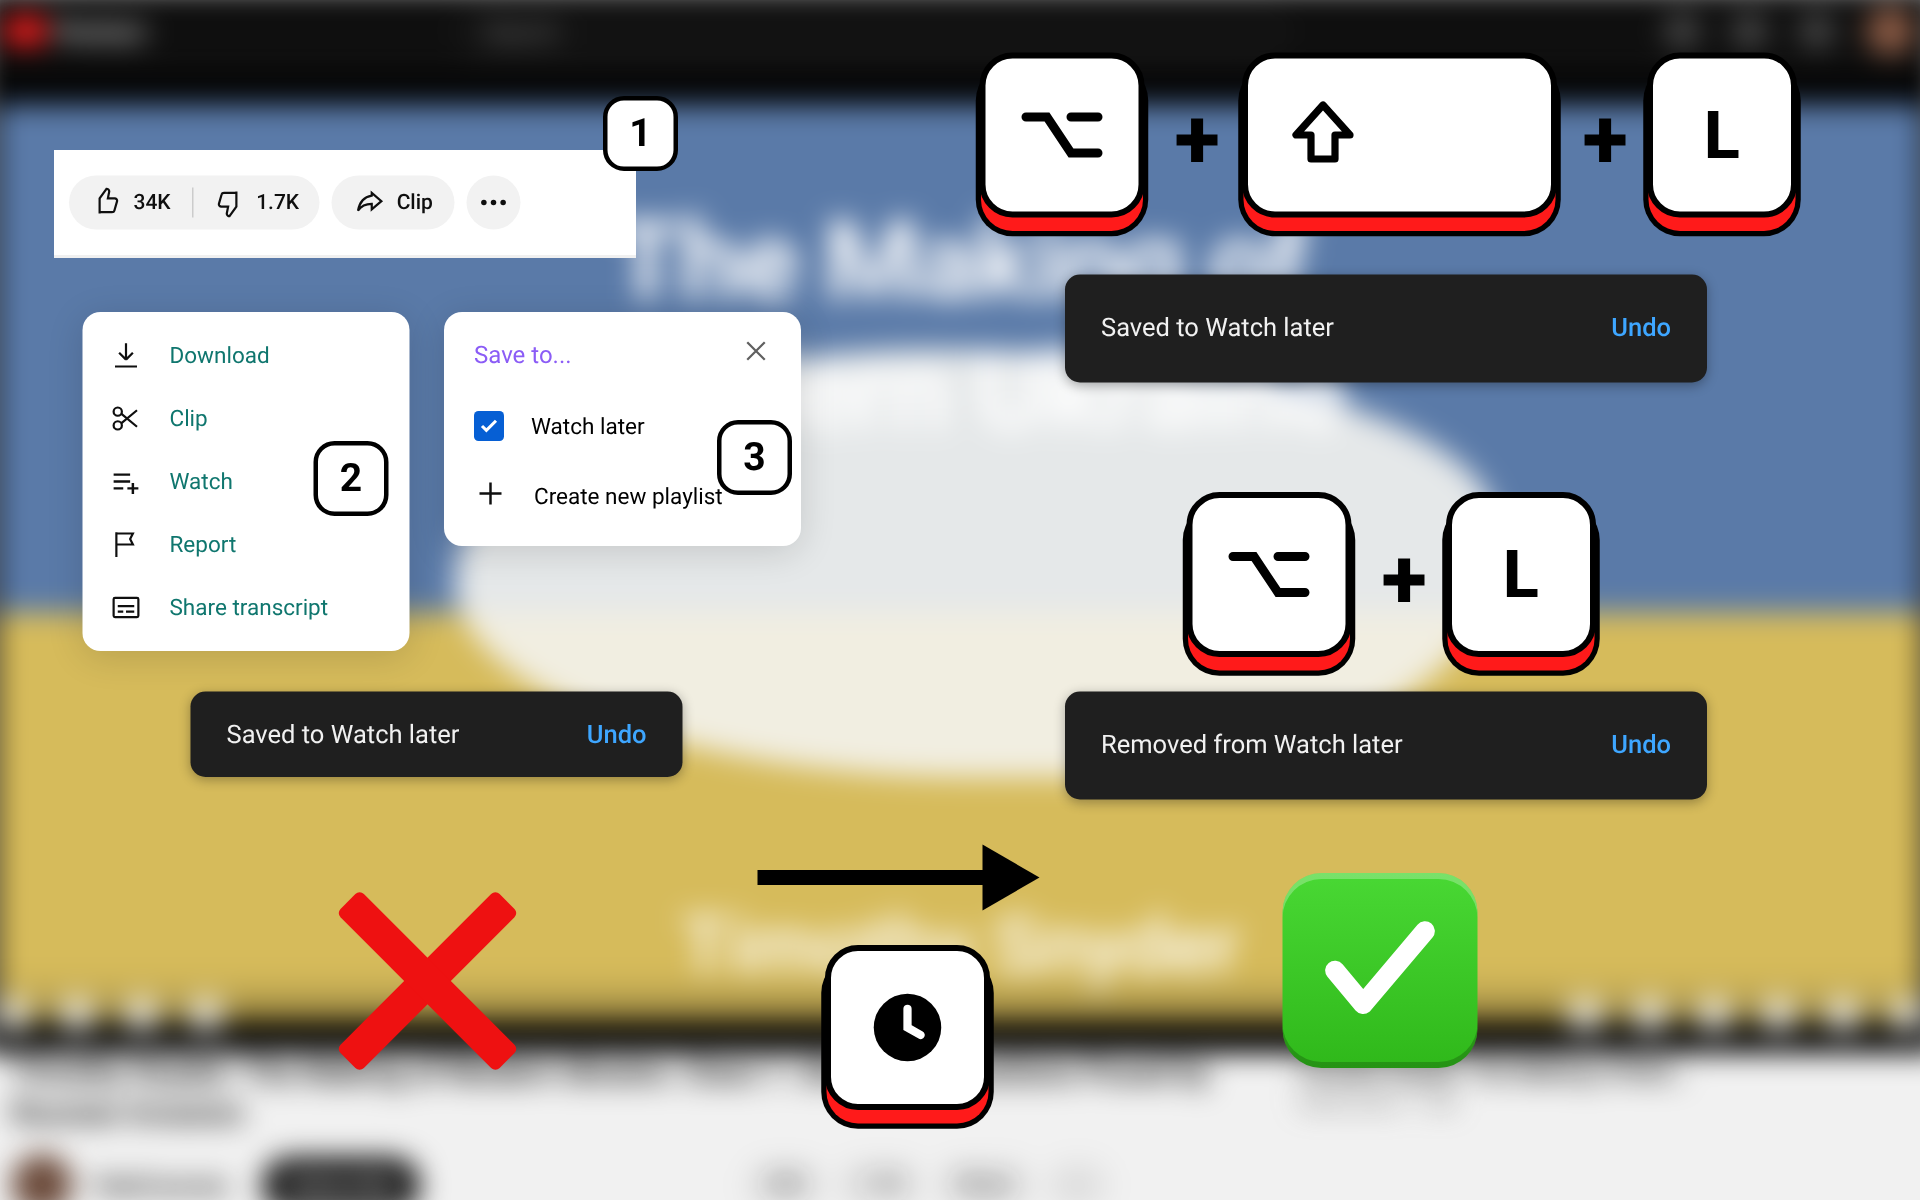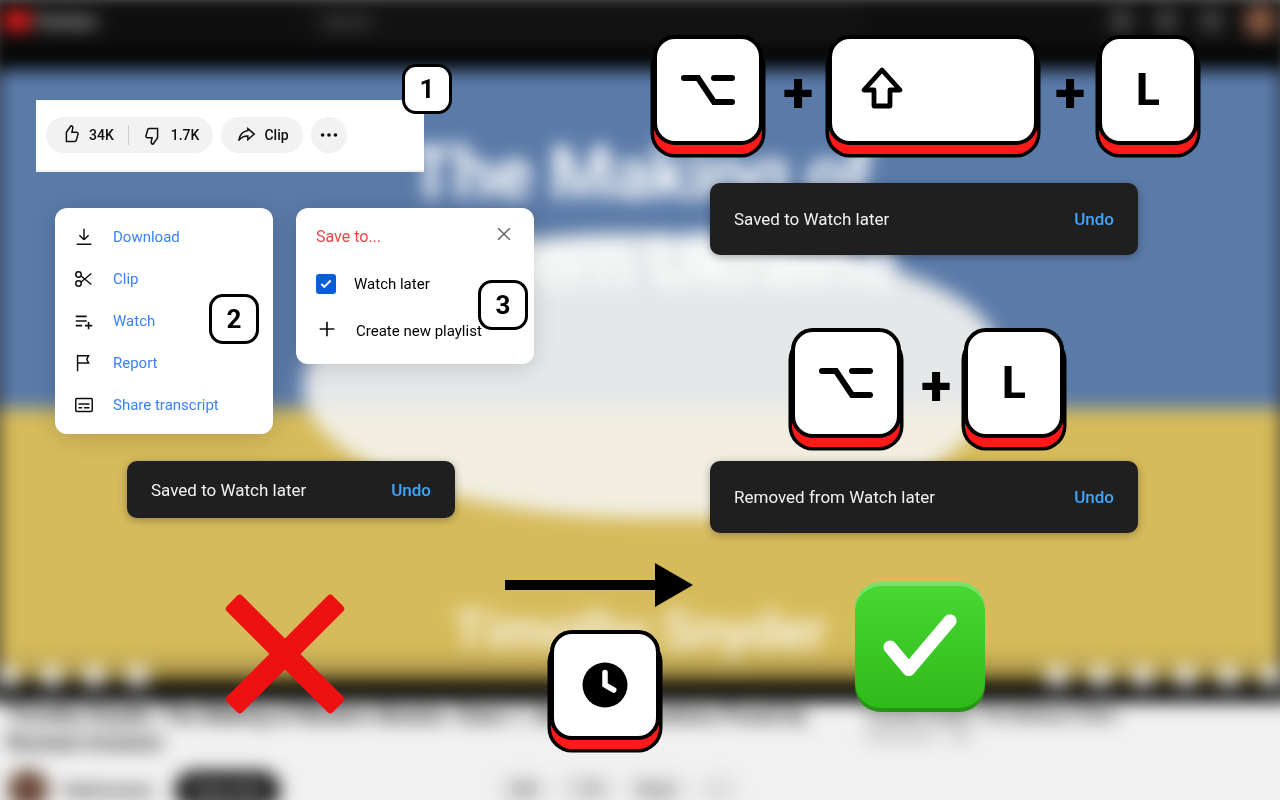--- a/index.html
+++ b/index.html
@@ -74,26 +74,26 @@
 
   
   .menu {
     position:absolute; background:#fff; border-radius:12px;
     box-shadow: 0 4px 24px rgba(0,0,0,0.14);
     padding:8px 0;
   }
   .menu1 { top:208px; left:55px; width:218px; }
   .menuitem {
     display:flex; align-items:center; gap:18px;
-    padding:10px 18px; font-size:15px; color:#3b82f6;
+    padding:10px 18px; font-size:15px; color:#0f766e;
   }
   .menuitem .mico { width:22px; height:22px; display:flex; align-items:center; justify-content:center;}
 
   .menu2 { top:208px; left:296px; width:238px; padding:16px 0 8px;}
-  .menu2 .hdr { display:flex; align-items:center; justify-content:space-between; padding:0 20px 14px 20px; font-size:16px; color:#ef4444;}
+  .menu2 .hdr { display:flex; align-items:center; justify-content:space-between; padding:0 20px 14px 20px; font-size:16px; color:#8b5cf6;}
   .menu2 .row { display:flex; align-items:center; gap:18px; padding:12px 20px; font-size:15px;}
   .chk {
     width:20px; height:20px; background:#065fd4; border-radius:3px; display:flex; align-items:center; justify-content:center;
   }
 
   
   .numb {
     position:absolute; width:50px; height:50px;
     background:#fff; border:3px solid #000; border-radius:14px;
     display:flex; align-items:center; justify-content:center;

